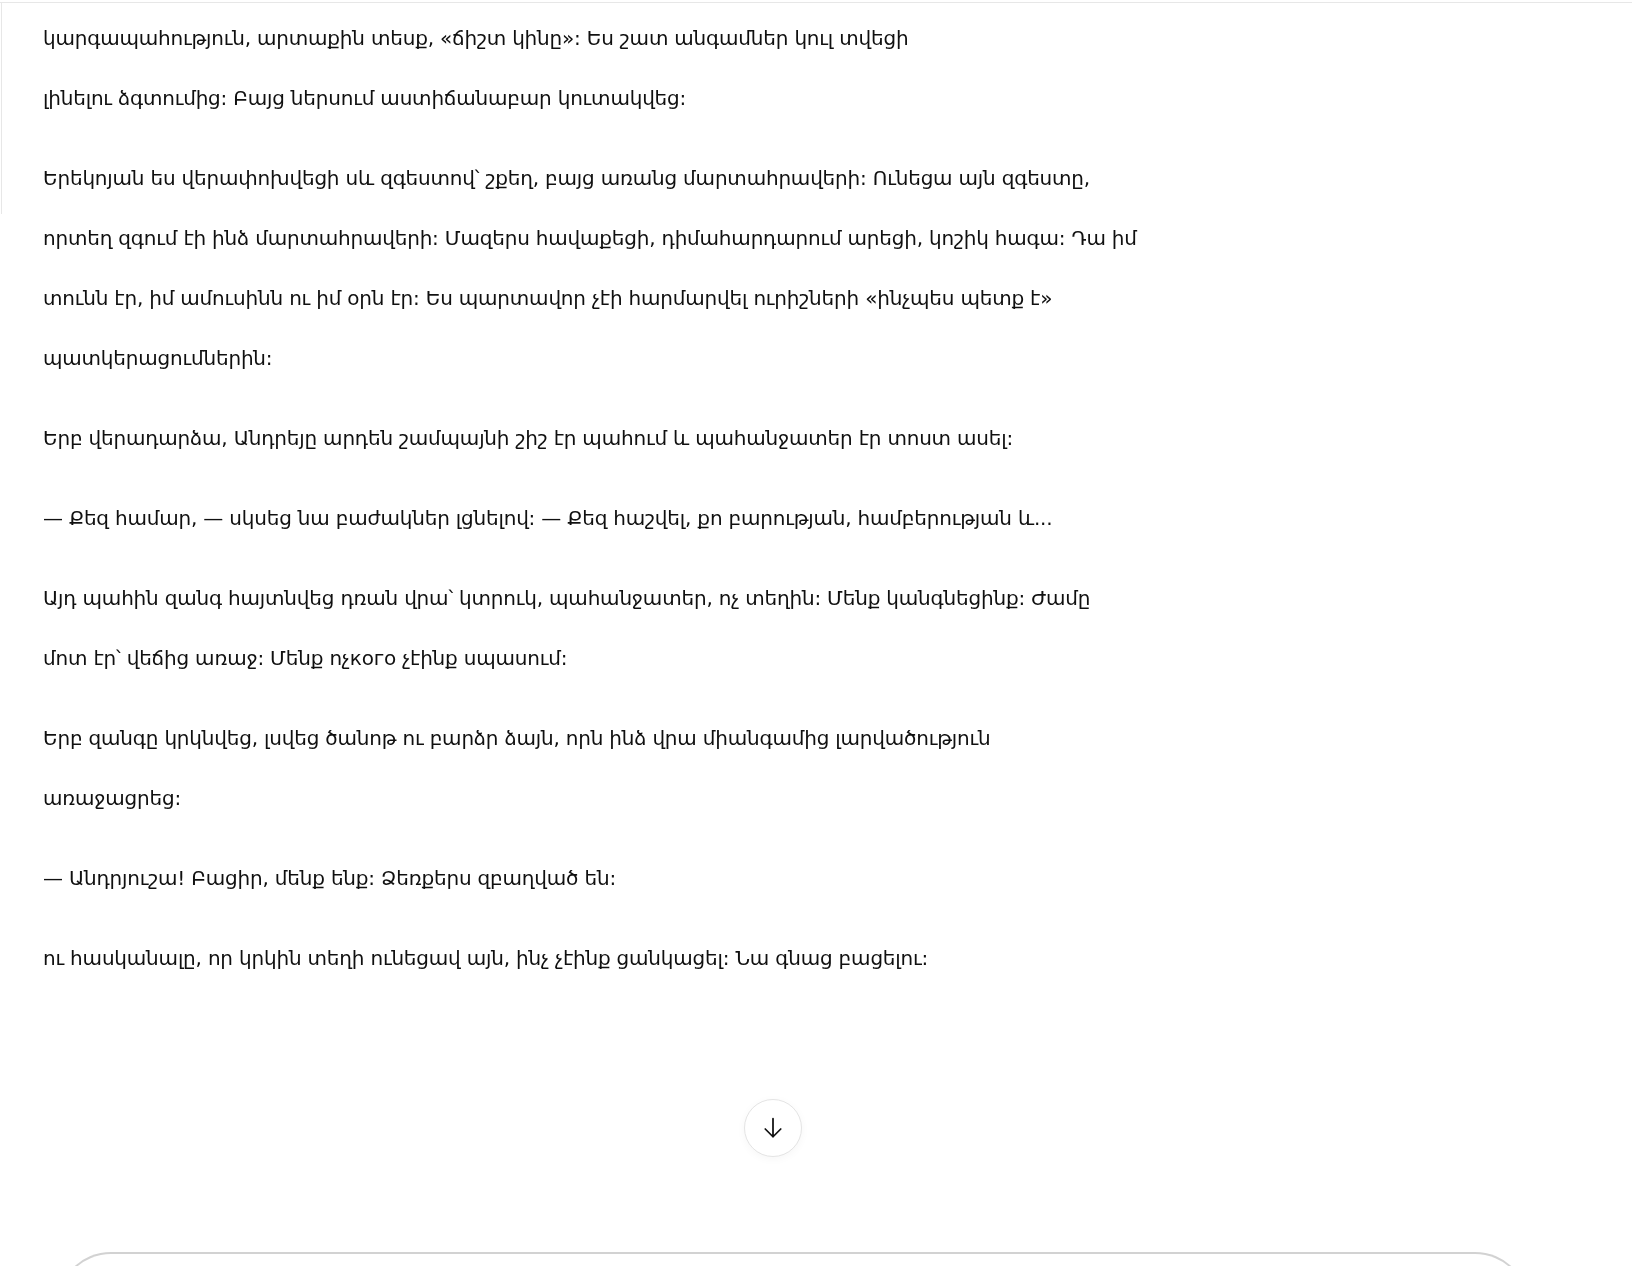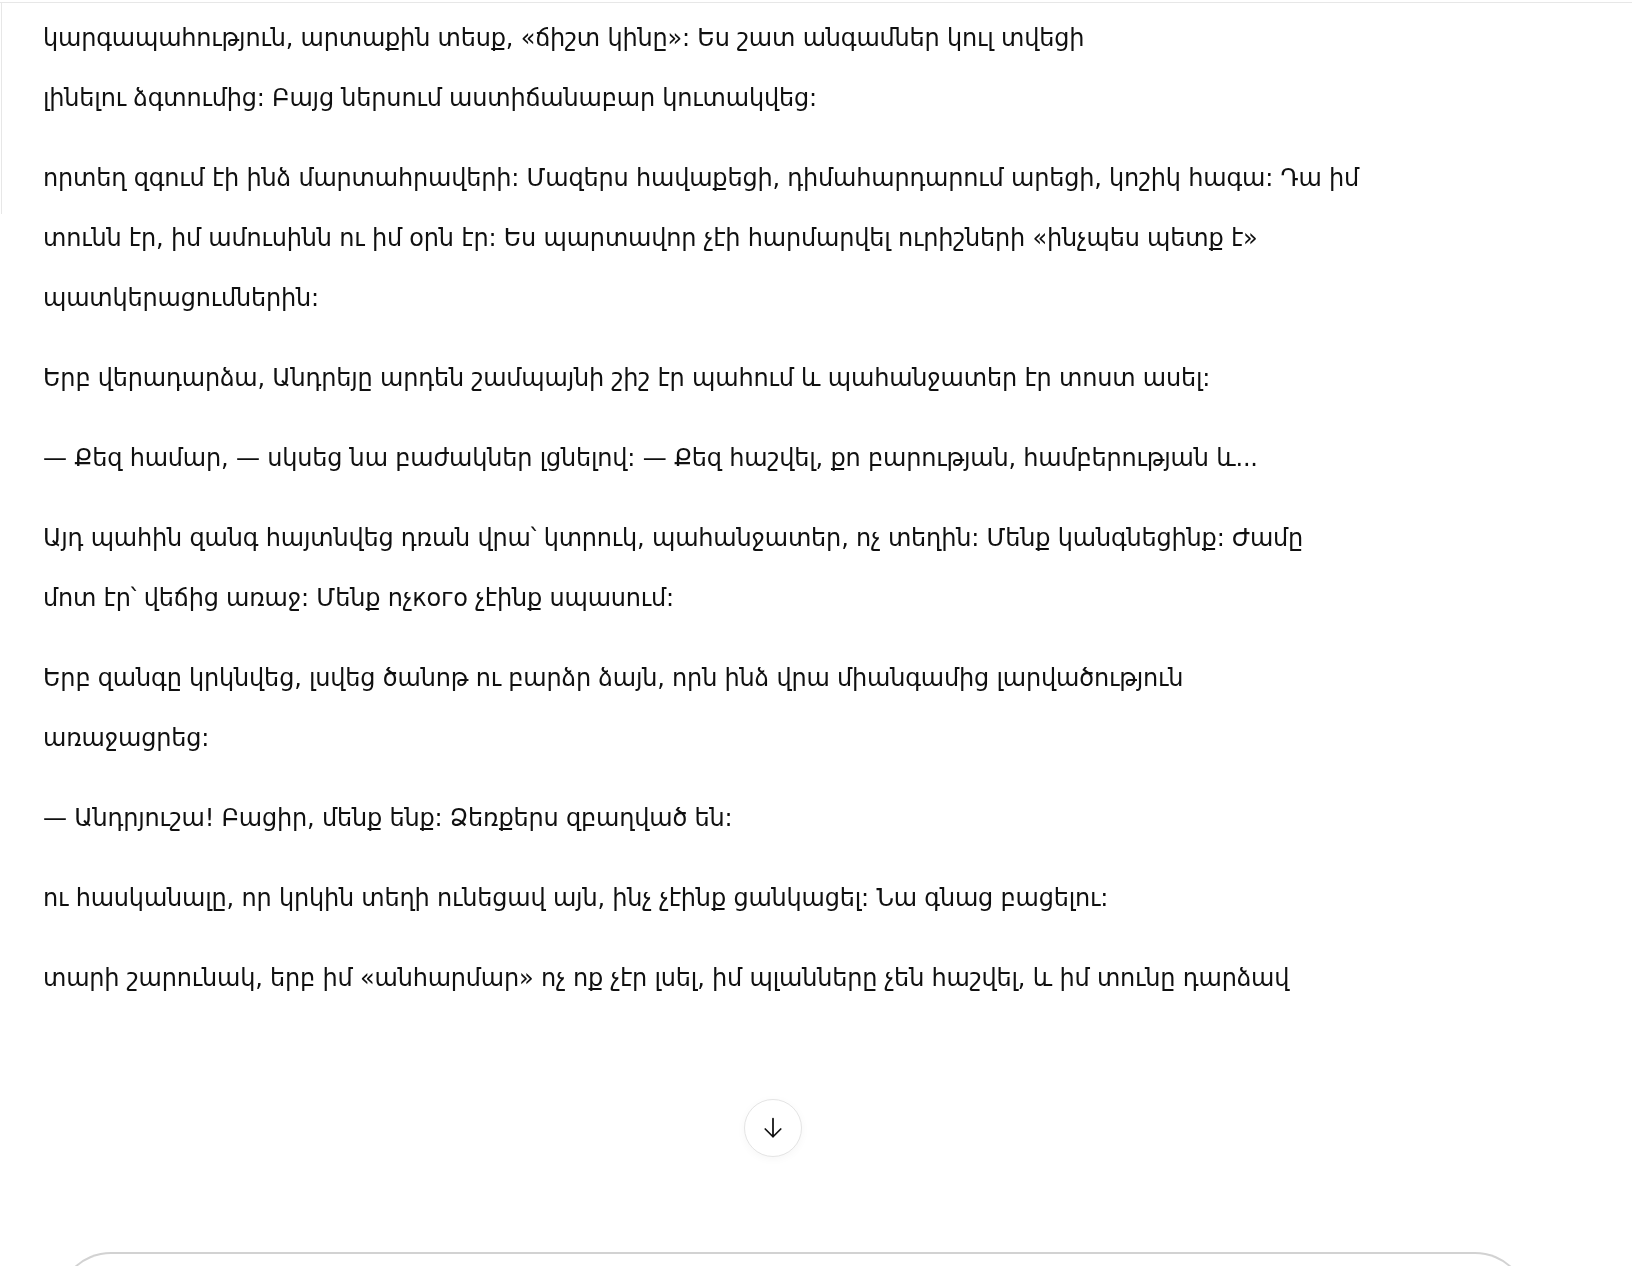--- a/index.html
+++ b/index.html
@@ -36,21 +36,21 @@
     left: 43px;
     top: 8px;
     width: 1540px;
   }
   .para {
     margin: 0 0 20px 0;
   }
   .line {
     height: 60px;
     line-height: 60px;
-    font-size: 24px;
+    font-size: 20px;
     letter-spacing: -0.2px;
     white-space: nowrap;
   }
   .scroll-btn {
     position: absolute;
     left: 744px;
     top: 1099px;
     width: 58px;
     height: 58px;
     border-radius: 50%;
@@ -84,20 +84,21 @@
 
 <div class="top-hairline"></div>
 <div class="left-hairline"></div>
 
 <main class="message" id="message">
     <div class="para">
       <div class="line">կարգապահություն, արտաքին տեսք, «ճիշտ կինը»: Ես շատ անգամներ կուլ տվեցի</div>
       <div class="line">լինելու ձգտումից: Բայց ներսում աստիճանաբար կուտակվեց:</div>
     </div>
     <div class="para">
+      <div class="line">Երեկոյան ես վերափոխվեցի սև զգեստով՝ շքեղ, բայց առանց մարտահրավերի: Ունեցա այն զգեստը,</div>
       <div class="line">որտեղ զգում էի ինձ մարտահրավերի: Մազերս հավաքեցի, դիմահարդարում արեցի, կոշիկ հագա: Դա իմ</div>
       <div class="line">տունն էր, իմ ամուսինն ու իմ օրն էր: Ես պարտավոր չէի հարմարվել ուրիշների «ինչպես պետք է»</div>
       <div class="line">պատկերացումներին:</div>
     </div>
     <div class="para">
       <div class="line">Երբ վերադարձա, Անդրեյը արդեն շամպայնի շիշ էր պահում և պահանջատեր էր տոստ ասել:</div>
     </div>
     <div class="para">
       <div class="line">— Քեզ համար, — սկսեց նա բաժակներ լցնելով: — Քեզ հաշվել, քո բարության, համբերության և...</div>
     </div>
@@ -109,21 +110,20 @@
       <div class="line">Երբ զանգը կրկնվեց, լսվեց ծանոթ ու բարձր ձայն, որն ինձ վրա միանգամից լարվածություն</div>
       <div class="line">առաջացրեց:</div>
     </div>
     <div class="para">
       <div class="line">— Անդրյուշա! Բացիր, մենք ենք: Ձեռքերս զբաղված են:</div>
     </div>
     <div class="para">
       <div class="line">ու հասկանալը, որ կրկին տեղի ունեցավ այն, ինչ չէինք ցանկացել: Նա գնաց բացելու:</div>
     </div>
     <div class="para">
-      <div class="line">տարի շարունակ, երբ իմ «անհարմար» ոչ ոք չէր լսել, իմ պլանները չեն հաշվել, և իմ տունը դարձավ</div>
     </div>
   </main>
 
 <button class="scroll-btn">
   <span>
     <svg width="30" height="30" viewBox="0 0 24 24" fill="none">
       <path d="M12 4.5 V19 M5.8 12.8 L12 19 L18.2 12.8" stroke="#101010" stroke-width="1.4" stroke-linecap="round" stroke-linejoin="round"></path>
     </svg>
   </span>
 </button>

